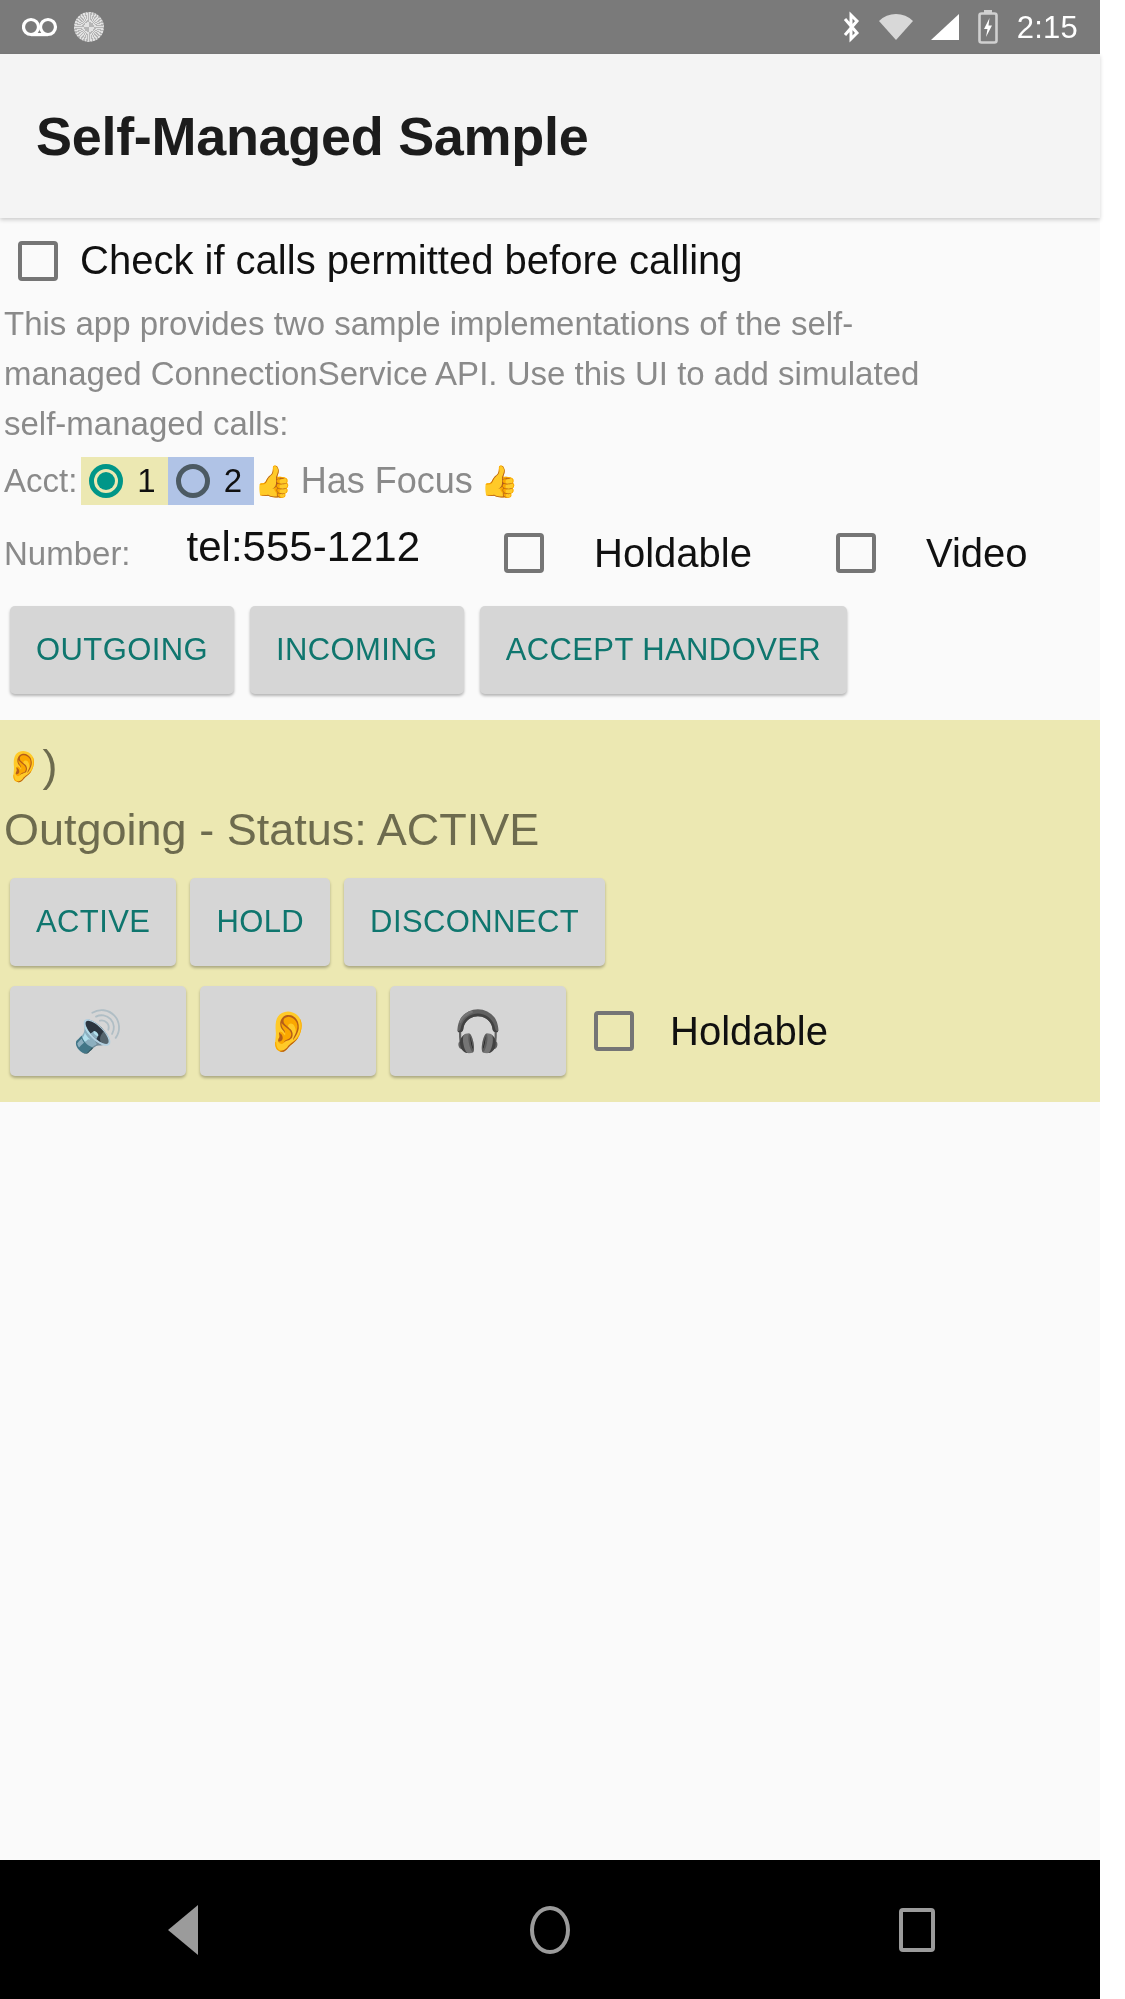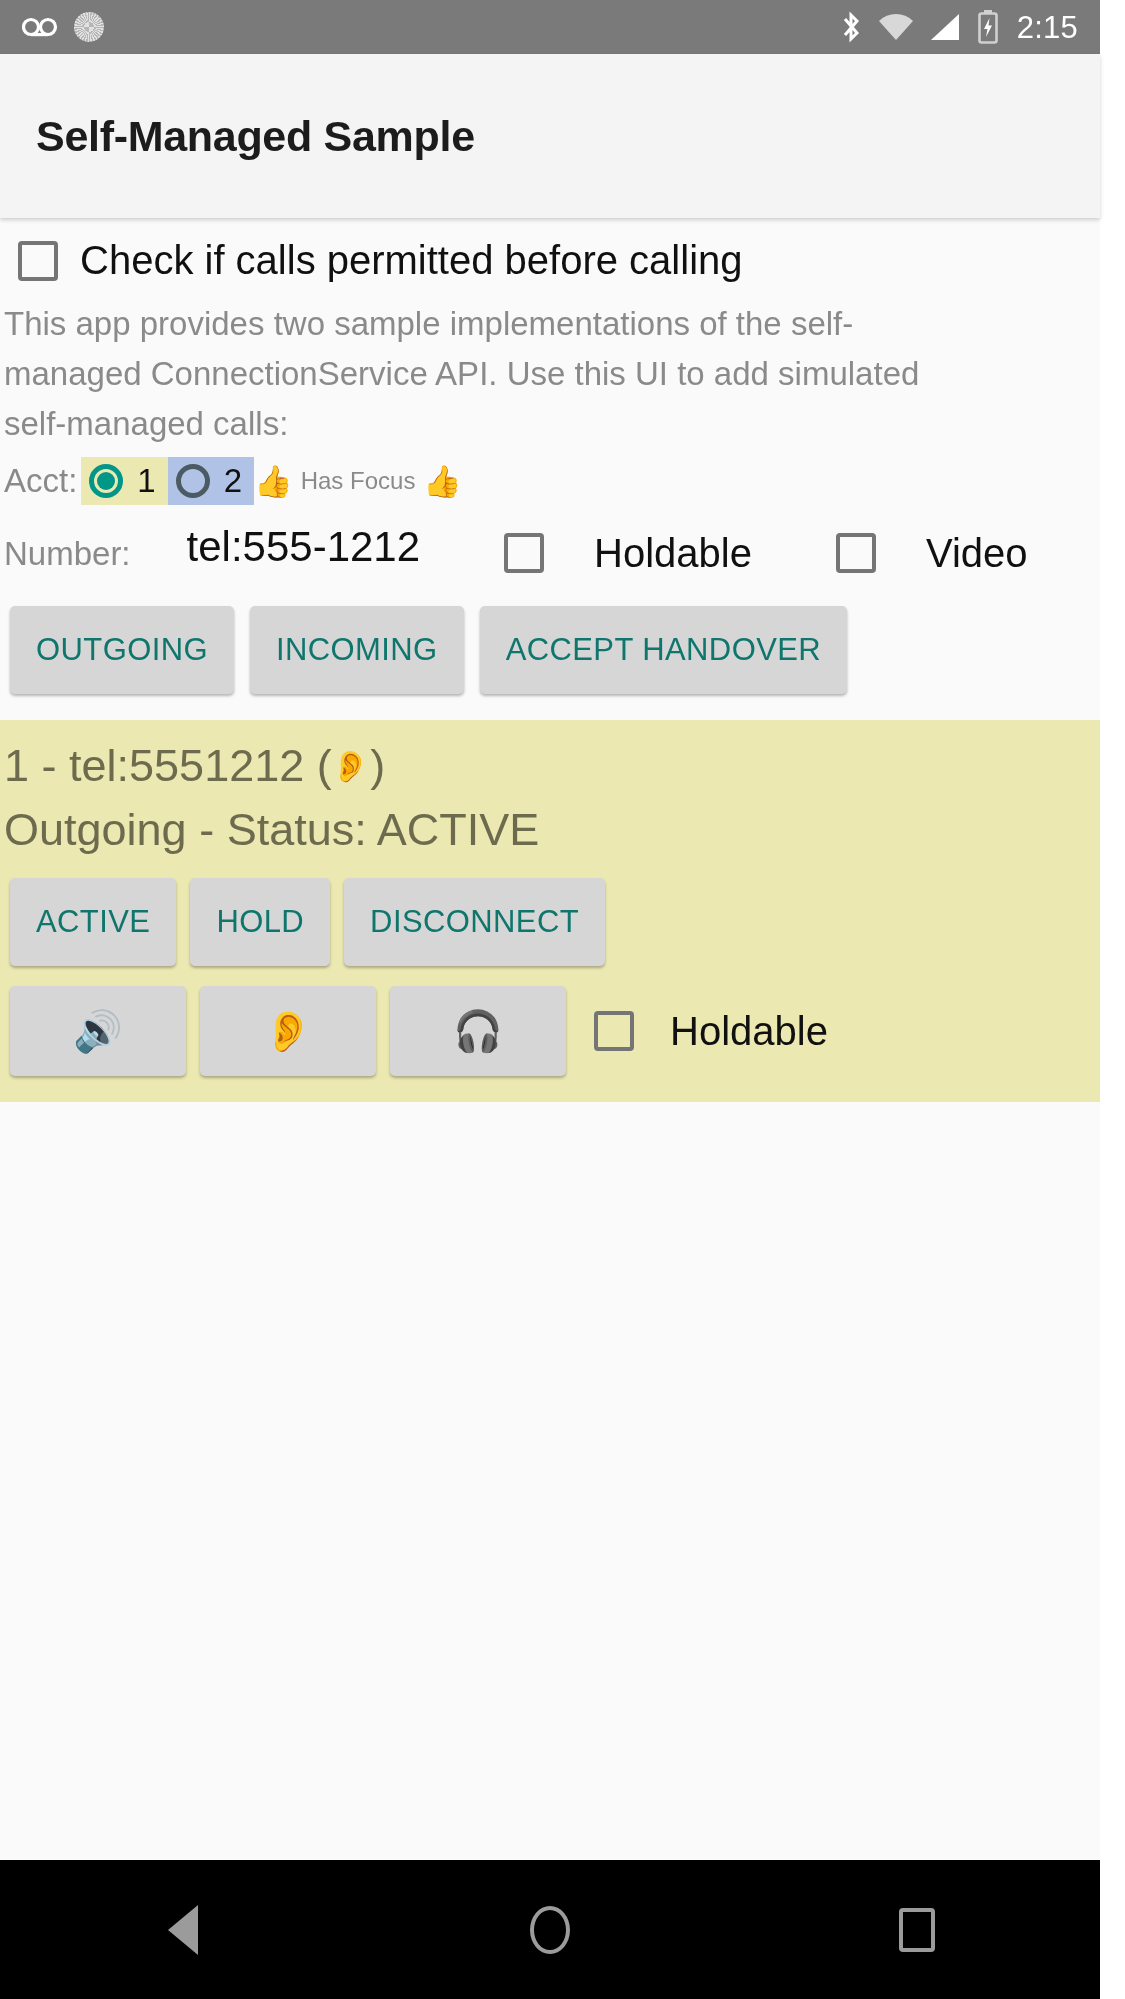--- a/index.html
+++ b/index.html
@@ -59,21 +59,21 @@
     flex: 0 0 164px;
     background: #f4f4f4;
     display: flex;
     align-items: center;
     padding-left: 36px;
     box-shadow: 0 2px 4px rgba(0,0,0,0.18);
     position: relative;
     z-index: 5;
   }
   .action-title {
-    font-size: 43px;
+    font-size: 54px;
     font-weight: bold;
     color: #1c1c1c;
     letter-spacing: -0.3px;
   }
 
   
   .content {
     flex: 1 1 auto;
     background: #fafafa;
     overflow: hidden;
@@ -143,21 +143,21 @@
   }
   .radio.off { border-color: #4c5a63; }
   .radio.off .dot { background: transparent; }
   .radio-num {
     font-size: 33px;
     color: #101010;
     margin-left: 14px;
     margin-right: 2px;
   }
   .focus-text {
-    font-size: 24px;
+    font-size: 36px;
     color: #8a8a8a;
     margin: 0 8px;
   }
   .emoji { font-size: 31px; line-height: 1; }
 
   
   .number-row {
     padding: 18px 0 0 4px;
     align-items: flex-start;
     gap: 28px;
@@ -373,21 +373,20 @@
     </div>
 
     <div class="row btn-row">
       <button class="btn">OUTGOING</button>
       <button class="btn">INCOMING</button>
       <button class="btn">ACCEPT HANDOVER</button>
     </div>
 
     <div class="call-card">
       <div class="call-title">
-        <span>1 - tel:5551212 ( </span>
           <span class="emoji">👂</span>
           <span> )</span>
       </div>
       <div class="call-status">Outgoing - Status: ACTIVE</div>
 
       <div class="row call-btn-row">
         <button class="btn">ACTIVE</button>
         <button class="btn">HOLD</button>
         <button class="btn">DISCONNECT</button>
       </div>

